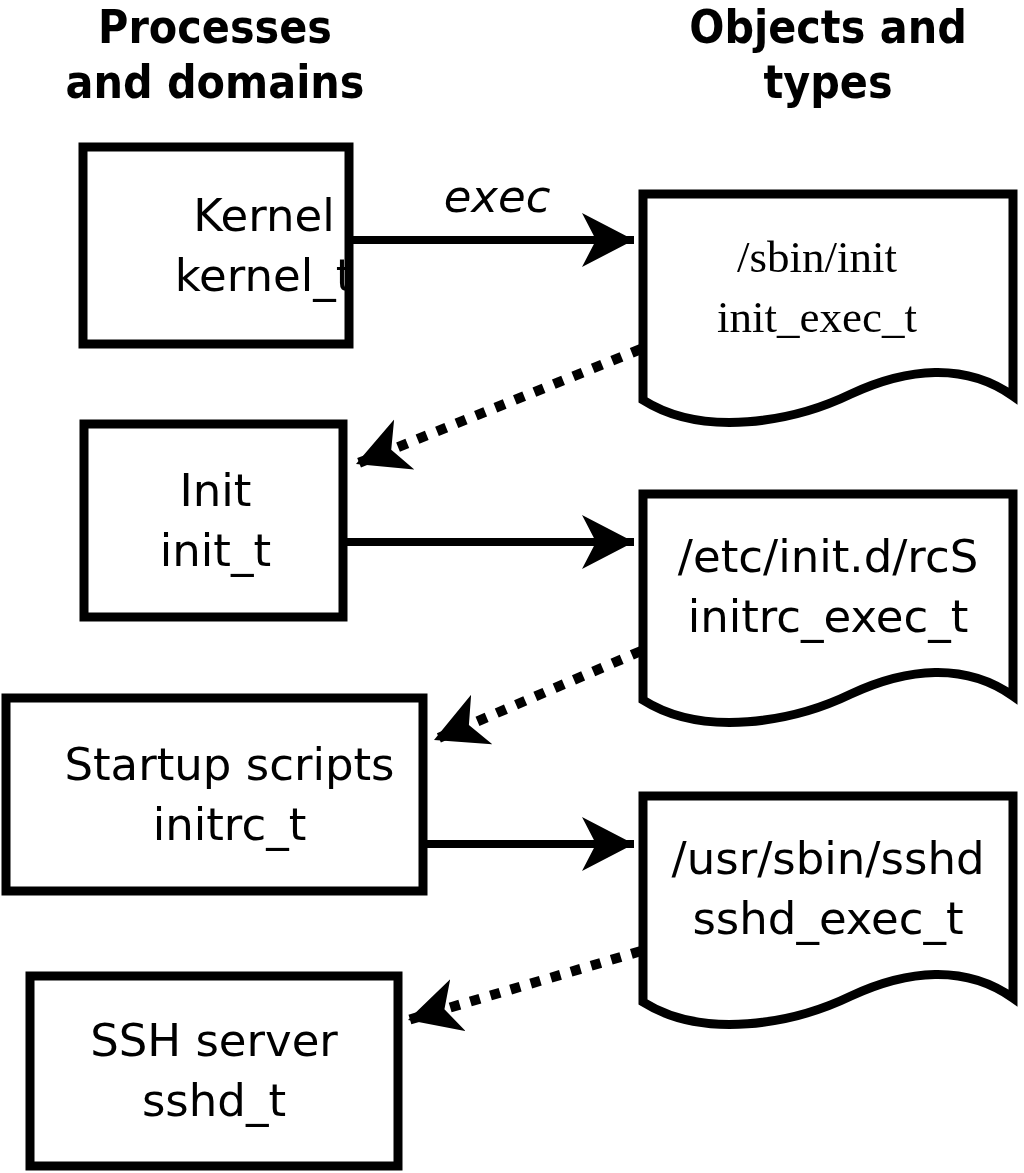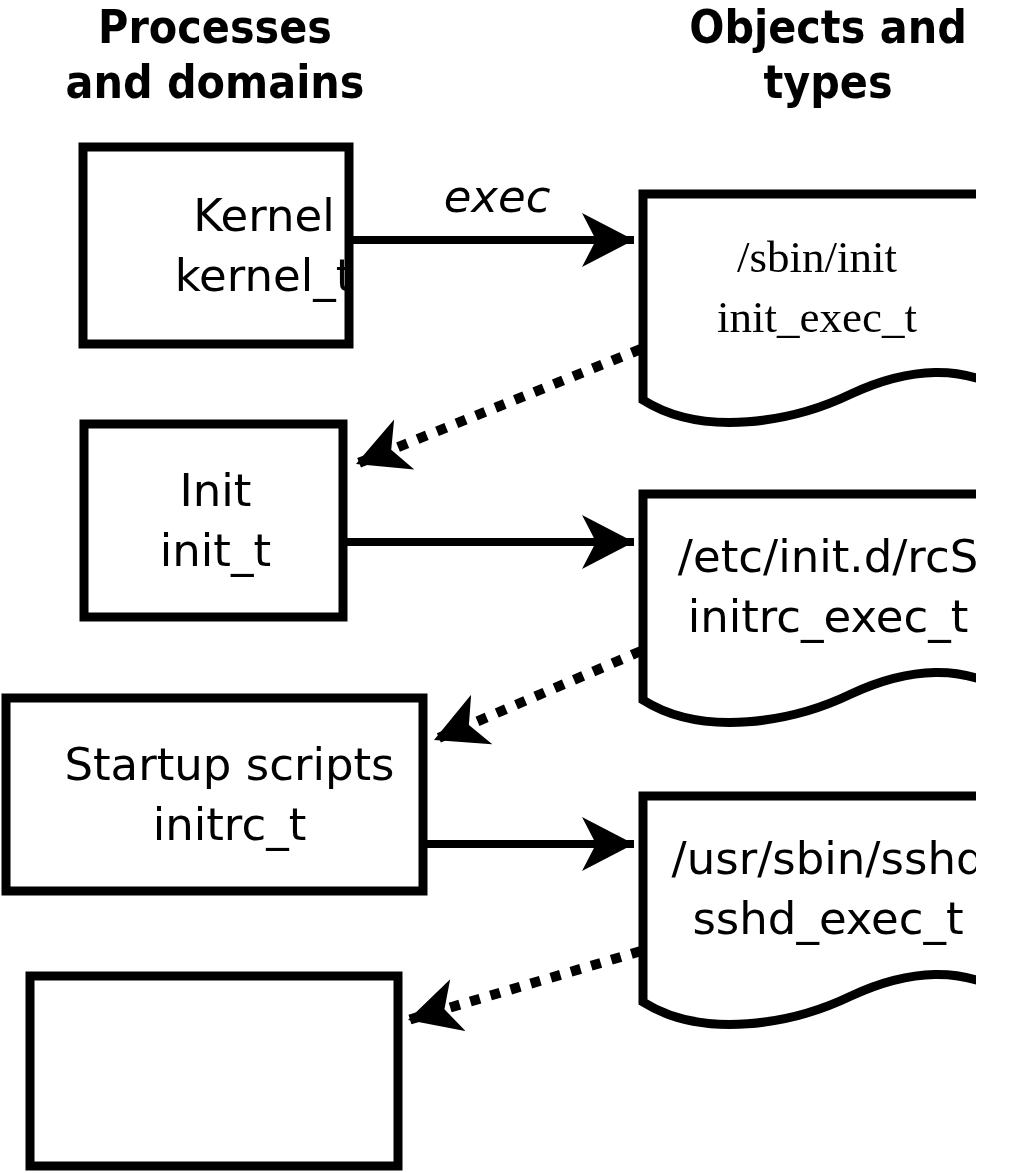--- a/index.html
+++ b/index.html
@@ -3,20 +3,21 @@
 <meta charset="utf-8">
 <style>
   html,body{margin:0;padding:0;background:#ffffff;}
   #canvas{
     position:relative;
     width:976px;height:1173px;
     background:#ffffff;
     font-family:"DejaVu Sans",sans-serif;
     color:#000;
     overflow:hidden;
+    padding-left:46px;
   }
   #shapes{position:absolute;left:0;top:0;width:1024px;height:1173px;}
   .hdr{
     position:absolute;
     font-weight:bold;
     font-size:46px;
     line-height:55px;
     text-align:center;
     white-space:pre-line;
     transform:scaleX(.9);
@@ -73,20 +74,22 @@
 and domains</div>
   <div class="hdr" style="left:634;left:634px;top:2;width:388px;">Objects and
 types</div>
 
   <div class="lbl" style="left:79px;top:143px;width:274px;height:205px;margin-left:48px;">Kernel
 kernel_t</div>
   <div class="lbl" style="left:82px;top:420px;width:267px;height:201px;">Init
 init_t</div>
   <div class="lbl" style="left:2px;top:694px;width:425px;height:201px;margin-left:15px;">Startup scripts
 initrc_t</div>
+  <div class="lbl" style="left:26px;top:972px;width:376px;height:198px;">SSH server
+sshd_t</div>
 
   <div class="lbl" style="left:632px;top:194px;width:370px;height:185px;font-family:Liberation Serif, serif;">/sbin/init
 init_exec_t</div>
   <div class="lbl" style="left:643px;top:796px;width:370px;height:185px;">/usr/sbin/sshd
 sshd_exec_t</div>
   <div class="lbl" style="left:643px;top:494px;width:370px;height:185px;">/etc/init.d/rcS
 initrc_exec_t</div>
 
   <div class="arrowlbl" style="left:402px;top:172px;width:190px;font-style:italic;">exec</div>
 

